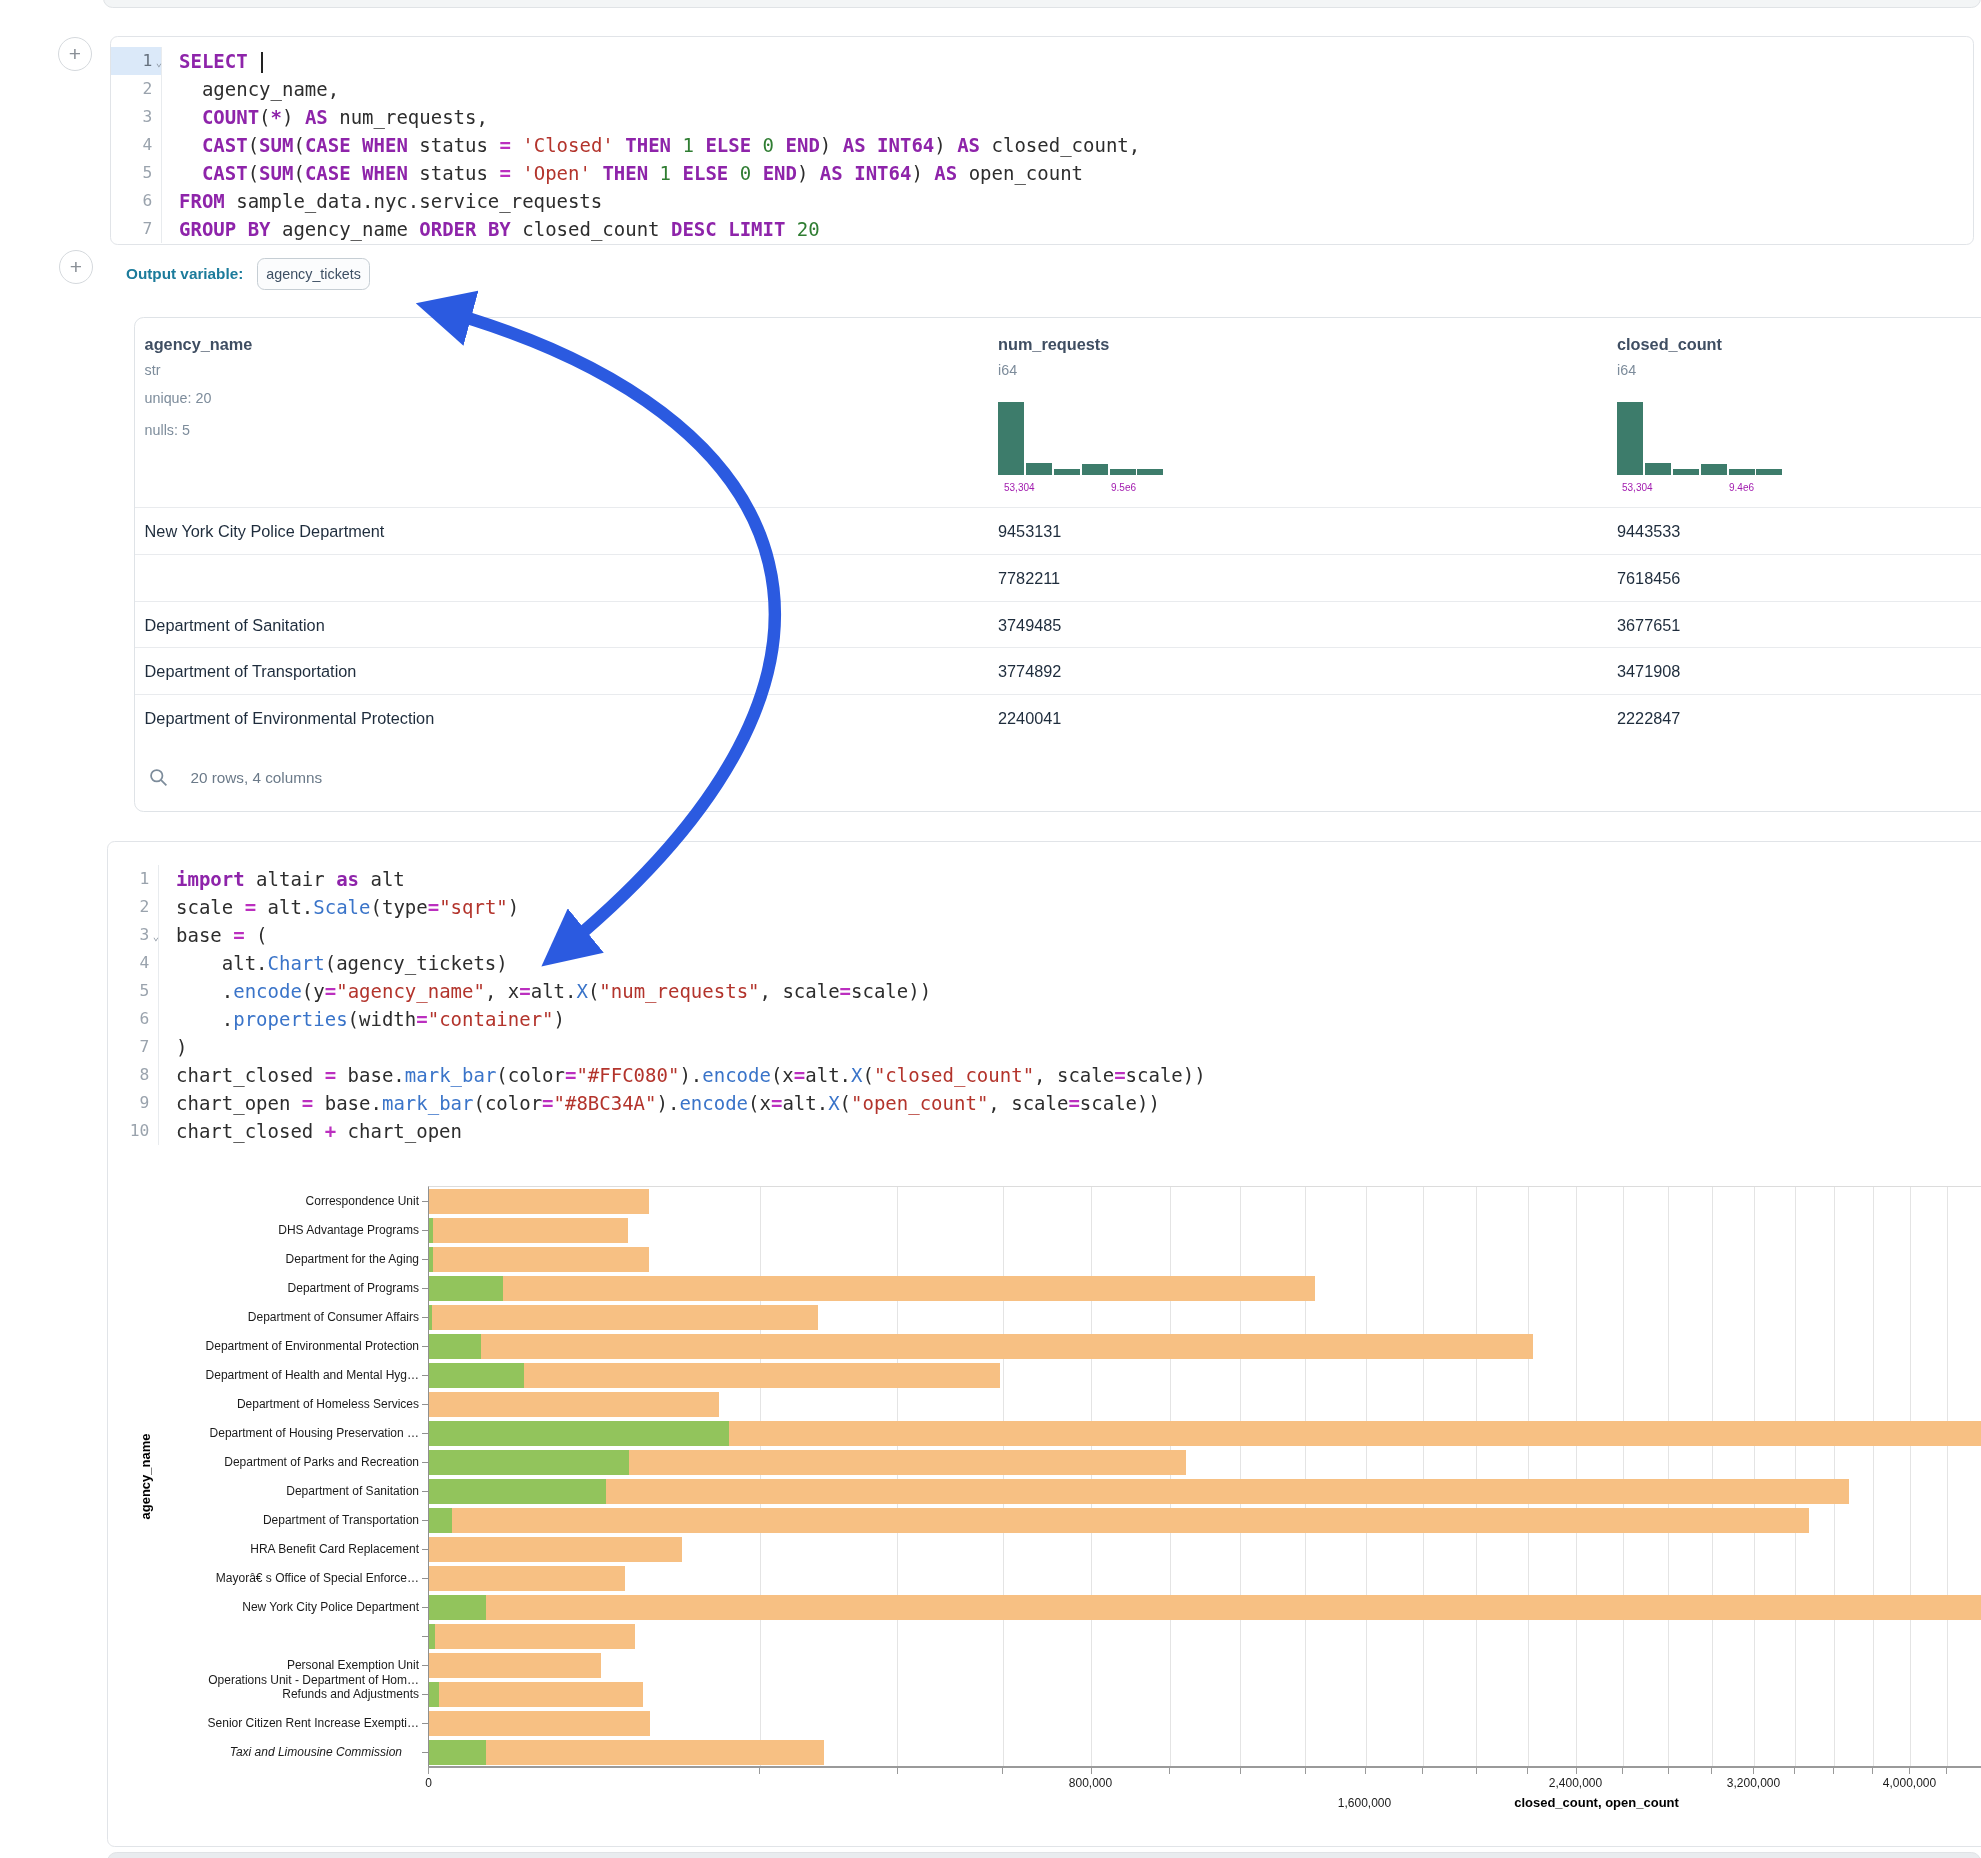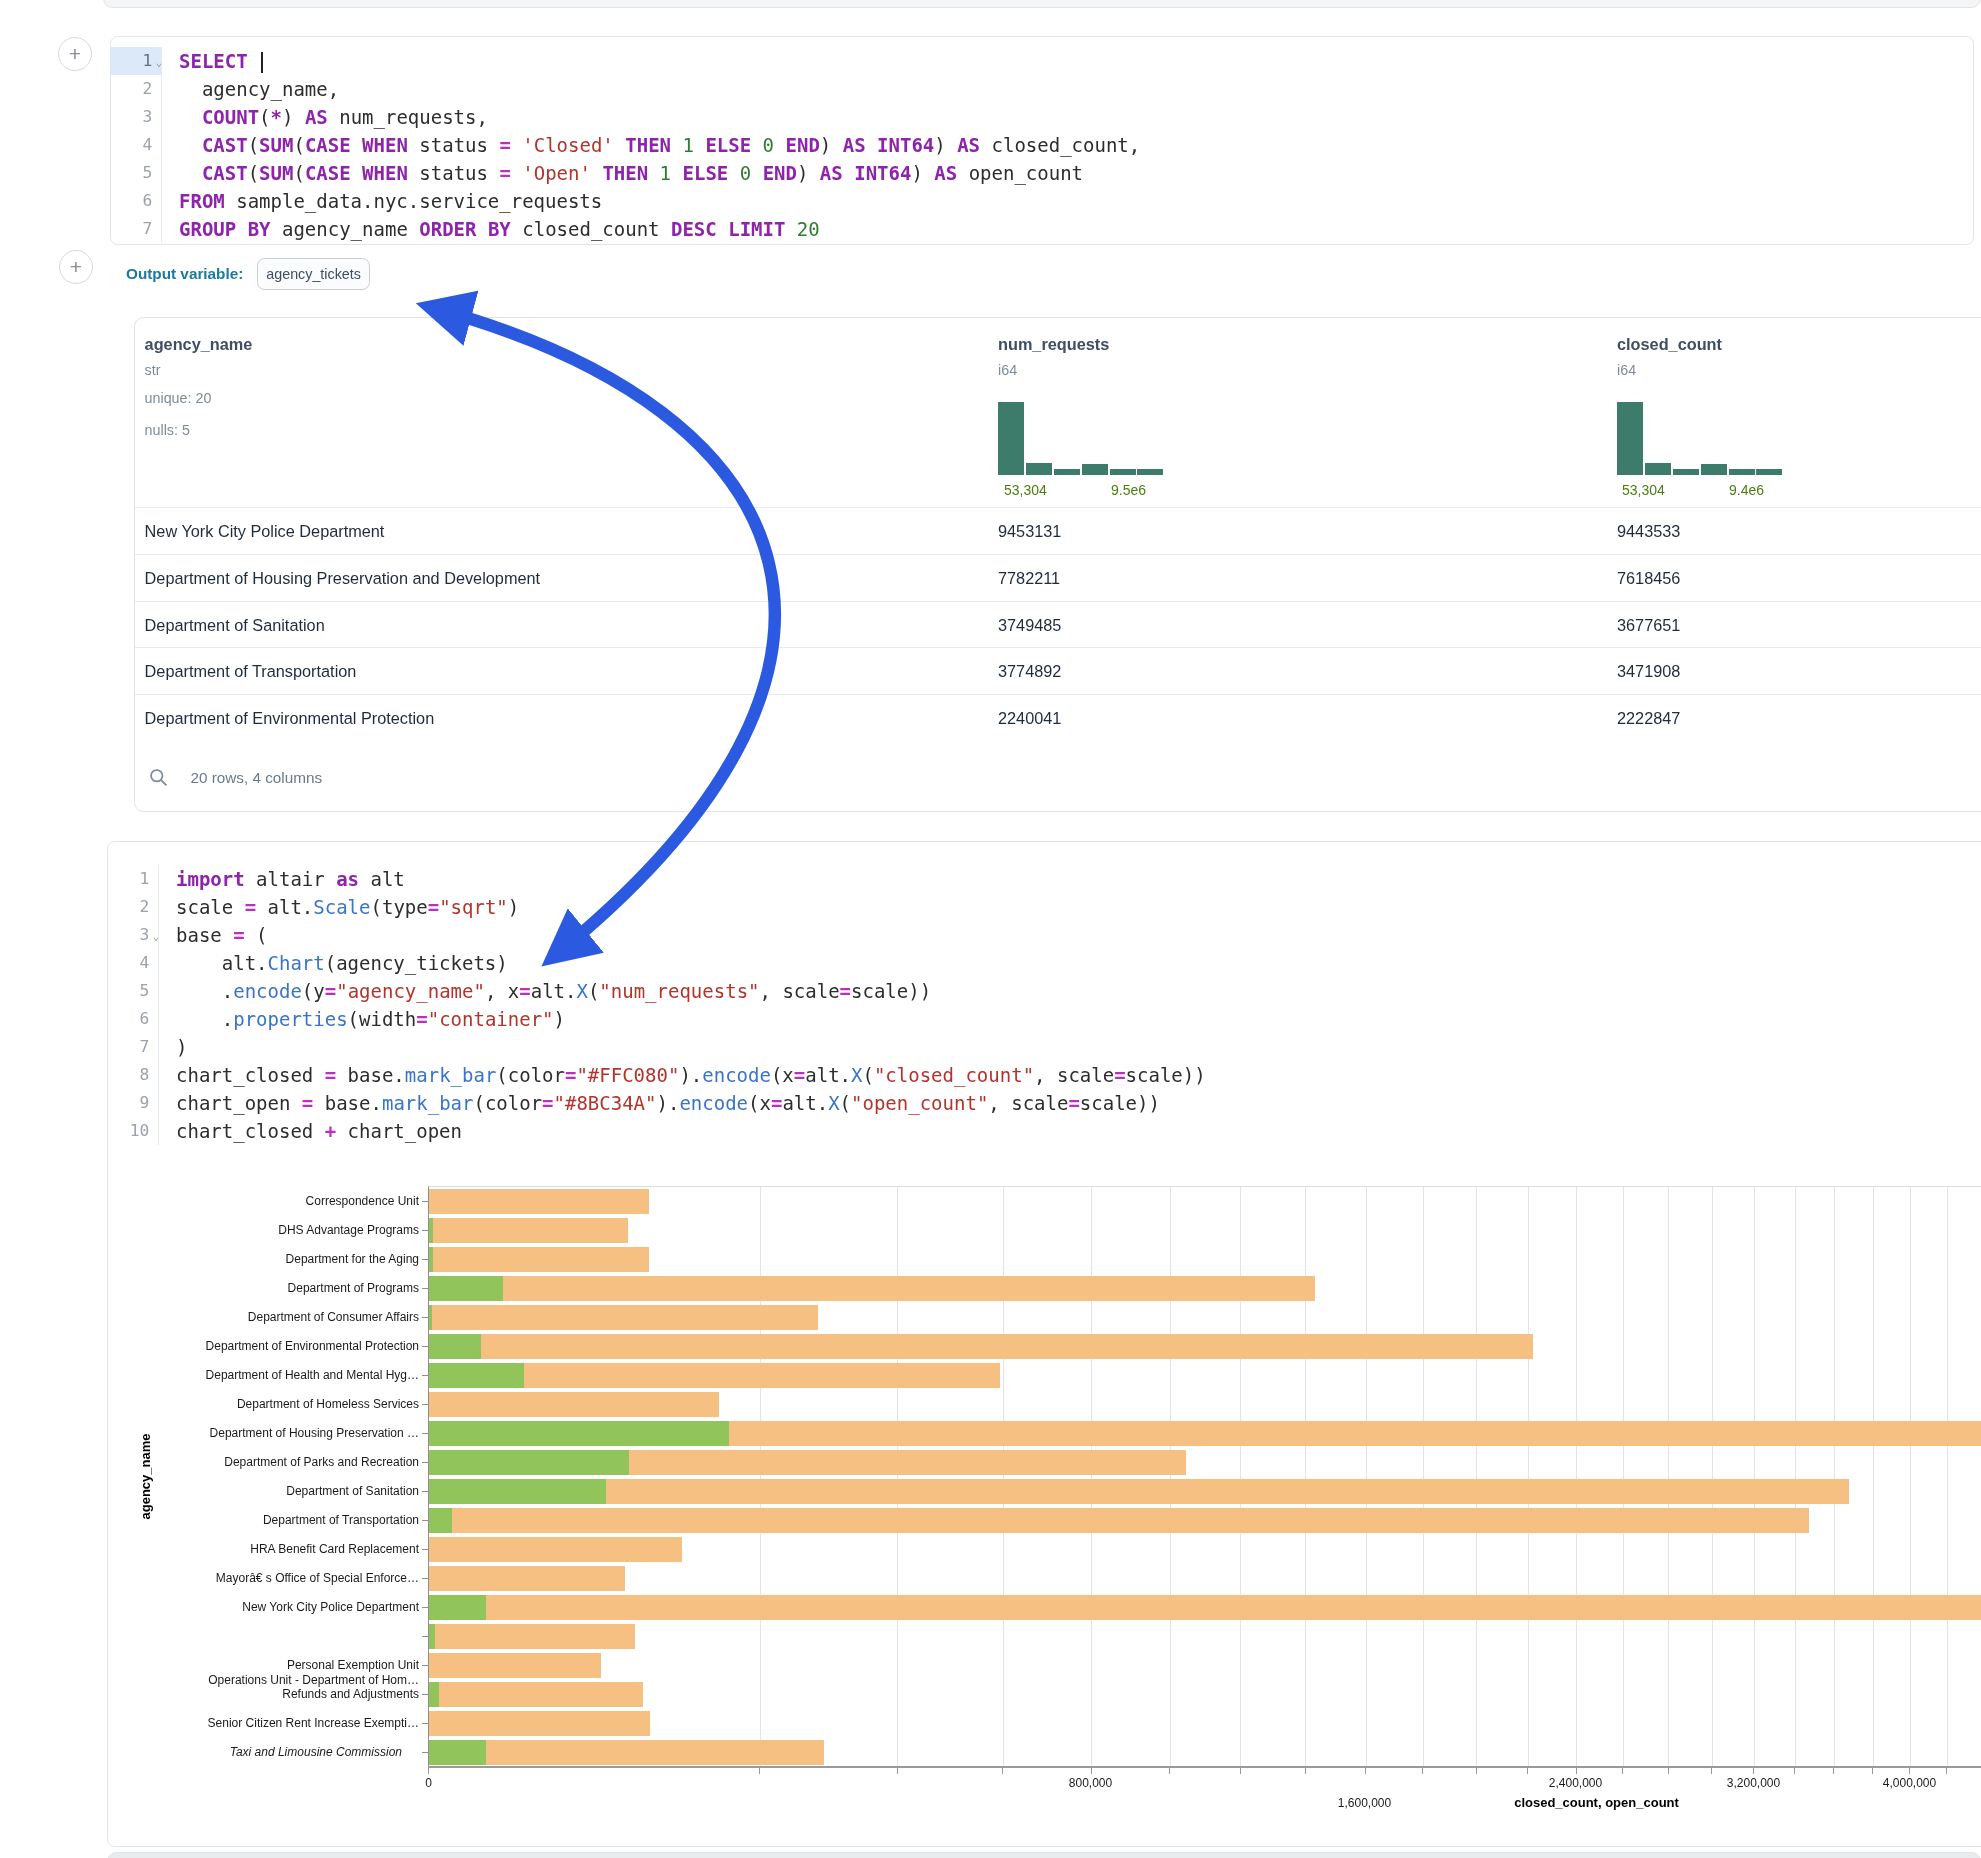--- a/index.html
+++ b/index.html
@@ -45,21 +45,21 @@
     background: #fbfcfd; font-size: 14.3px; color: #3d4f63; line-height: 31px; padding: 0 8.6px;
     overflow: hidden; white-space: nowrap;
   }
   
   .card { position: absolute; left: 134px; top: 317px; width: 1864px; height: 495px;
           border: 1px solid #dfe3e7; border-radius: 9.6px; background: #fff; }
   .colname { position: absolute; font-size: 16.3px; font-weight: bold; color: #3f4e62; }
   .coltype, .colstat { position: absolute; font-size: 14.3px; color: #7d8c9b; }
   .hist { position: absolute; width: 168px; height: 73px; display: flex; align-items: flex-end; gap: 1.9px; }
   .hist .hbar { width: 26px; background: #3d7c6b; }
-  .histlab { position: absolute; font-size: 14px; color: #4d7c0f; text-align: right; }
+  .histlab { position: absolute; font-size: 10px; color: #a21caf; text-align: right; }
   .trow { position: absolute; left: 0; width: 100%; height: 47px; border-top: 1px solid #e9ebee; }
   .tcell { position: absolute; top: 0; height: 47px; line-height: 47px; font-size: 16.3px; color: #1e2c3c; white-space: nowrap; }
   .tfoot { position: absolute; left: 13.4px; top: 449px; display: flex; align-items: center; gap: 21px; }
   .tfoot-text { font-size: 15.3px; color: #6b7a89; }
   
   .ylab { position: absolute; font-size: 12px; color: #1b1b1b; text-align: right; width: 266px; white-space: nowrap; overflow: hidden; }
   .ydash { position: absolute; height: 1px; width: 6.7px; background: #909090; }
   .plot {
     position: absolute; left: 428px; top: 1186px; width: 1553px; height: 580px;
     overflow: hidden; border-left: 1px solid #909090; border-top: 1px solid #dcdcdc;
@@ -145,21 +145,20 @@
       <div class="hbar" style="height: 5.8px;"></div>
     </div>
     <div class="histlab" style="left: 1487px; top: 164px;">53,304</div>
     <div class="histlab" style="left: 1594px; top: 164px;">9.4e6</div>
     <div class="trow" style="top: 189px;">
       <div class="tcell" style="left: 9.6px;">New York City Police Department</div>
       <div class="tcell" style="left: 863px;">9453131</div>
       <div class="tcell" style="left: 1482px;">9443533</div>
     </div>
     <div class="trow" style="top: 236px;">
-      <div class="tcell" style="left: 9.6px;">Department of Housing Preservation and Development</div>
       <div class="tcell" style="left: 863px;">7782211</div>
       <div class="tcell" style="left: 1482px;">7618456</div>
     </div>
     <div class="trow" style="top: 283px;">
       <div class="tcell" style="left: 9.6px;">Department of Sanitation</div>
       <div class="tcell" style="left: 863px;">3749485</div>
       <div class="tcell" style="left: 1482px;">3677651</div>
     </div>
     <div class="trow" style="top: 329px;">
       <div class="tcell" style="left: 9.6px;">Department of Transportation</div>

